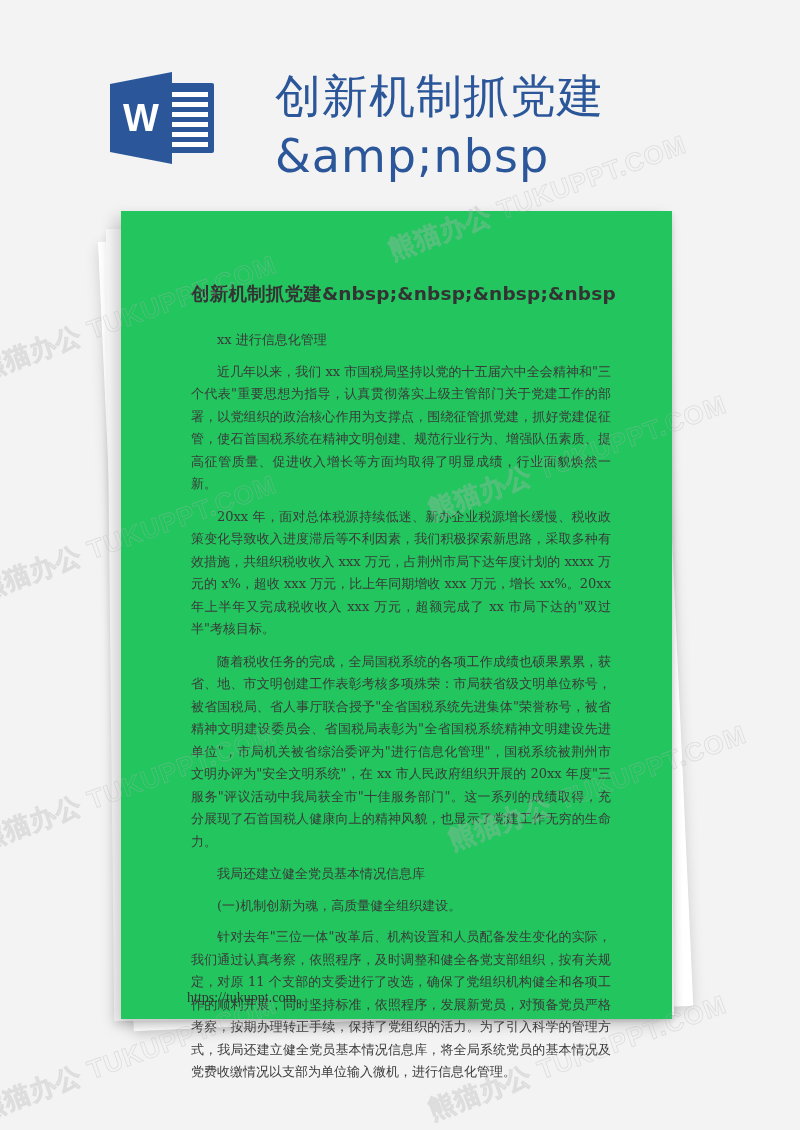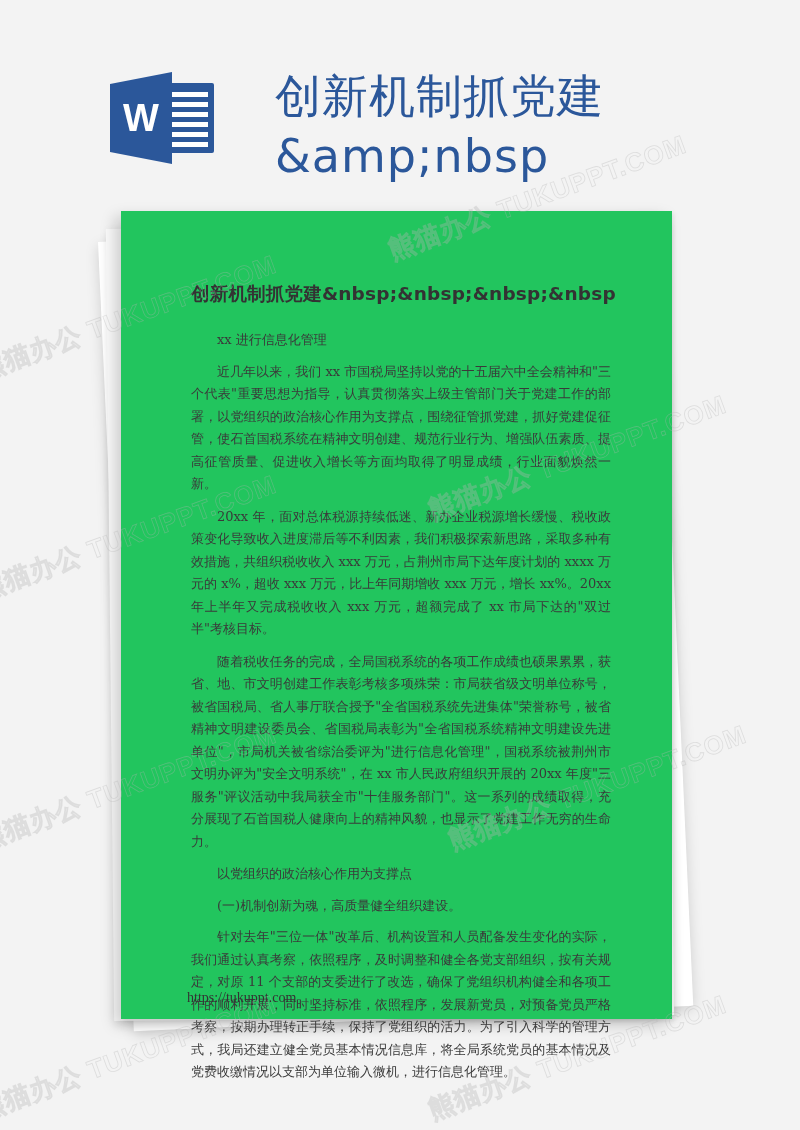--- a/index.html
+++ b/index.html
@@ -141,21 +141,21 @@
 <div class="page-back"></div>
 <div class="page-back2"></div>
 
 <div class="page">
   <h2 class="doc-title">创新机制抓党建&amp;nbsp;&amp;nbsp;&amp;nbsp;&amp;nbsp</h2>
   <div class="doc-body">
     <p class="short">xx 进行信息化管理</p>
     <p class="indent">近几年以来，我们 xx 市国税局坚持以党的十五届六中全会精神和"三个代表"重要思想为指导，认真贯彻落实上级主管部门关于党建工作的部署，以党组织的政治核心作用为支撑点，围绕征管抓党建，抓好党建促征管，使石首国税系统在精神文明创建、规范行业行为、增强队伍素质、提高征管质量、促进收入增长等方面均取得了明显成绩，行业面貌焕然一新。</p>
     <p class="indent">20xx 年，面对总体税源持续低迷、新办企业税源增长缓慢、税收政策变化导致收入进度滞后等不利因素，我们积极探索新思路，采取多种有效措施，共组织税收收入 xxx 万元，占荆州市局下达年度计划的 xxxx 万元的 x%，超收 xxx 万元，比上年同期增收 xxx 万元，增长 xx%。20xx 年上半年又完成税收收入 xxx 万元，超额完成了 xx 市局下达的"双过半"考核目标。</p>
     <p class="indent">随着税收任务的完成，全局国税系统的各项工作成绩也硕果累累，获省、地、市文明创建工作表彰考核多项殊荣：市局获省级文明单位称号，被省国税局、省人事厅联合授予"全省国税系统先进集体"荣誉称号，被省精神文明建设委员会、省国税局表彰为"全省国税系统精神文明建设先进单位"，市局机关被省综治委评为"进行信息化管理"，国税系统被荆州市文明办评为"安全文明系统"，在 xx 市人民政府组织开展的 20xx 年度"三服务"评议活动中我局获全市"十佳服务部门"。这一系列的成绩取得，充分展现了石首国税人健康向上的精神风貌，也显示了党建工作无穷的生命力。</p>
-    <p class="short">以党组织的政治核心作用为支撑点</p>
+    <p class="short">我局还建立健全党员基本情况信息库</p>
     <p class="short">(一)机制创新为魂，高质量健全组织建设。</p>
     <p class="indent">针对去年"三位一体"改革后、机构设置和人员配备发生变化的实际，我们通过认真考察，依照程序，及时调整和健全各党支部组织，按有关规定，对原 11 个支部的支委进行了改选，确保了党组织机构健全和各项工作的顺利开展，同时坚持标准，依照程序，发展新党员，对预备党员严格考察，按期办理转正手续，保持了党组织的活力。为了引入科学的管理方式，我局还建立健全党员基本情况信息库，将全局系统党员的基本情况及党费收缴情况以支部为单位输入微机，进行信息化管理。</p>
   </div>
   <div class="footer-url">https://tukuppt.com</div>
 </div>
 
 <div class="watermark" style="left:-30px; top:300px;">熊猫办公 TUKUPPT.COM</div>
 <div class="watermark" style="left:380px; top:180px;">熊猫办公 TUKUPPT.COM</div>
 <div class="watermark" style="left:-30px; top:520px;">熊猫办公 TUKUPPT.COM</div>
 <div class="watermark" style="left:420px; top:440px;">熊猫办公 TUKUPPT.COM</div>

